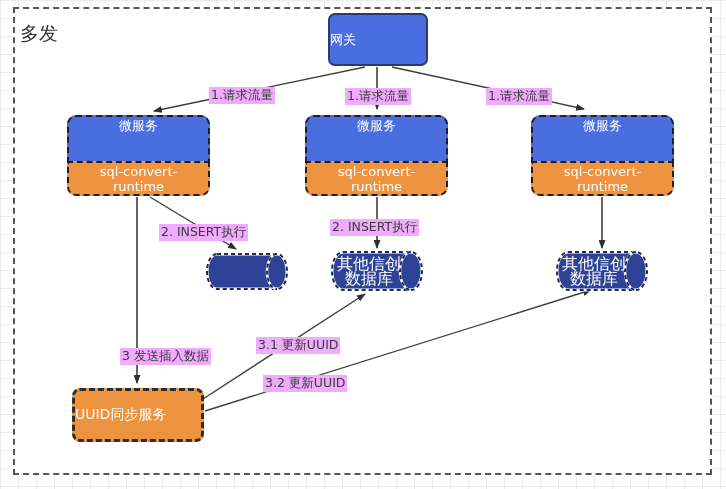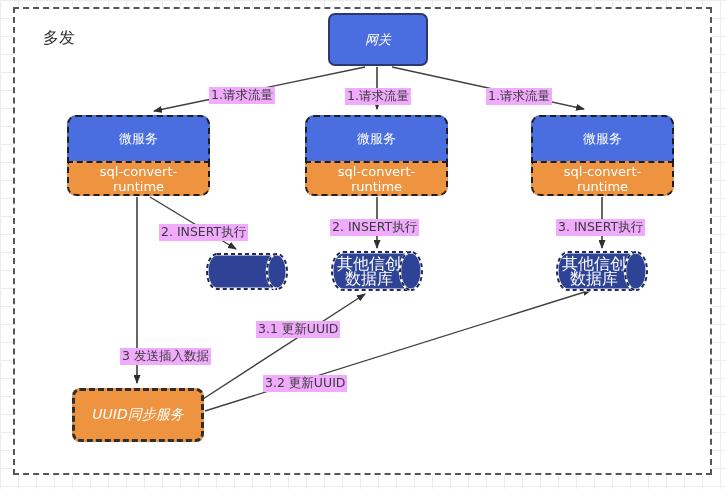--- a/index.html
+++ b/index.html
@@ -11,41 +11,40 @@
       linear-gradient(#ececec 1px, transparent 1px),
       linear-gradient(90deg,#ececec 1px, transparent 1px);
     background-size:18px 18px;
   }
   .stage{position:absolute;left:0;top:0;width:726px;height:489px;}
   .group-frame{
     position:absolute;left:13px;top:7px;width:699px;height:468px;
     background:#ffffff;border:2px dashed #53565c;box-sizing:border-box;
   }
   .group-label{
-    position:absolute;left:20px;top:28px;font-size:16px;color:#333;margin-left:23px;
+    position:absolute;left:20px;top:21px;font-size:19px;color:#333;
   }
   svg.wires{position:absolute;left:0;top:0;width:726px;height:489px;}
   .node{
     position:absolute;box-sizing:border-box;display:flex;
-    align-items:center;justify-content:center;text-align:center;
+    align-items:center;justify-content:flex-start;text-align:center;
     color:#fff;
-    font-style:italic;
   }
   .gateway{
     left:328px;top:13px;width:100px;height:53px;background:#4a6de0;
     border:2px solid #2c3a6b;border-radius:7px;font-size:13px;
   }
   .ms{position:absolute;width:143px;height:81px;}
   .ms-left{left:67px;top:115px;}
   .ms-mid{left:305px;top:115px;}
   .ms-right{left:531px;top:115px;}
   .ms-top{
     position:absolute;left:0;top:0;right:0;height:46px;background:#4a6de0;
     border:2px dashed #1f1f1f;border-bottom:none;border-radius:9px 9px 0 0;
-    box-sizing:border-box;display:flex;align-items:center;justify-content:center;
+    box-sizing:border-box;display:flex;justify-content:center;
     color:#fff;font-size:13px;
   }
   .ms-bottom{
     position:absolute;left:0;top:46px;right:0;height:35px;background:#ee9440;
     border:2px dashed #1f1f1f;border-radius:0 0 9px 9px;
     box-sizing:border-box;display:flex;align-items:center;justify-content:center;
     color:#fff;font-size:13px;line-height:15px;
   }
   .ms-bottom .wrap{max-width:96px;text-align:center;word-break:break-word;}
   .cyl-label{
@@ -156,18 +155,17 @@
 
   <div class="node uuid">
     <span>UUID同步服务</span>
   </div>
 
   <div class="edge-label" style="left:209px;top:87px;">1.请求流量</div>
   <div class="edge-label" style="left:345px;top:88px;">1.请求流量</div>
   <div class="edge-label" style="left:486px;top:88px;">1.请求流量</div>
   <div class="edge-label" style="left:159px;top:224px;">2. INSERT执行</div>
   <div class="edge-label" style="left:330px;top:219px;">2. INSERT执行</div>
-  <div class="edge-label" style="left:556px;top:219px;">3. INSERT执行</div>
   <div class="edge-label" style="left:95px;top:348px;margin-left:25px;">3 发送插入数据</div>
-  <div class="edge-label" style="left:256px;top:321px;">3.1 更新UUID</div>
+  <div class="edge-label" style="left:256px;top:337px;">3.1 更新UUID</div>
   <div class="edge-label" style="left:263px;top:375px;">3.2 更新UUID</div>
 
 </div>
 
 </body></html>

